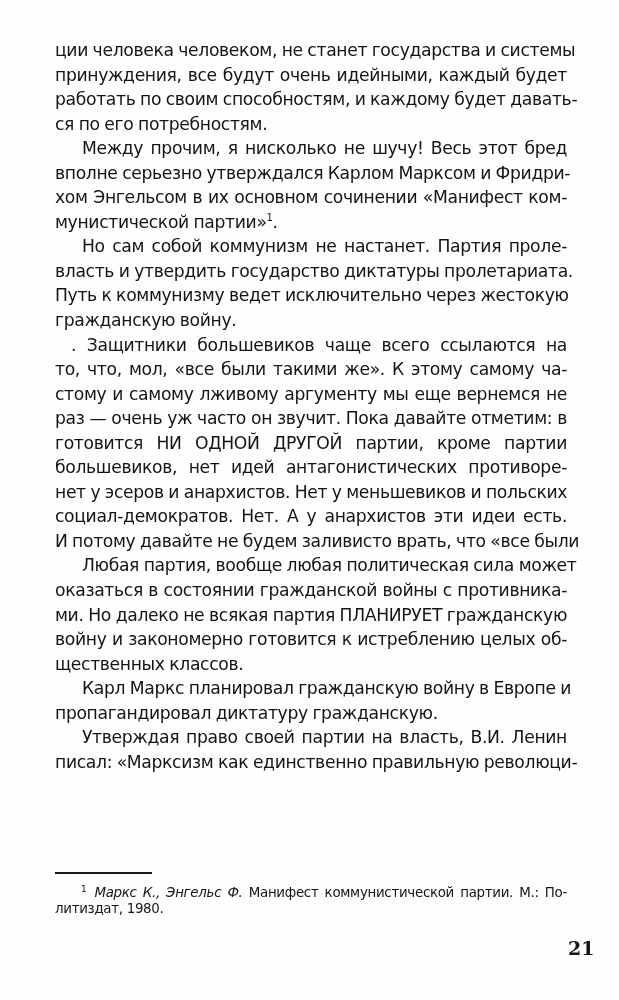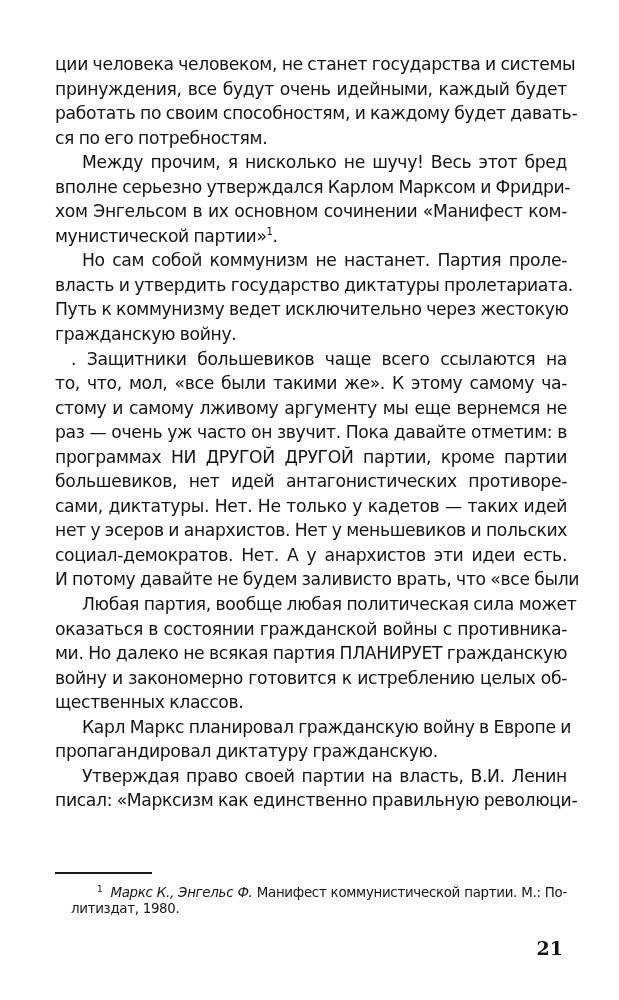--- a/index.html
+++ b/index.html
@@ -2,43 +2,43 @@
 <html><head>
 <meta charset="utf-8">
 <style>
   html, body { margin: 0; padding: 0; background: #ffffff; }
   body {
     width: 619px; height: 1000px; position: relative; overflow: hidden;
     font-family: "DejaVu Sans", "Liberation Sans", sans-serif;
     color: #141414;
   }
   .page { position: absolute; left: 0; top: 0; width: 619px; height: 1000px; background: #fefefe; }
-  .text-block { position: absolute; left: 55px; top: 38px; width: 512px; margin-top: 14px; }
+  .text-block { position: absolute; left: 55px; top: 38px; width: 512px; }
   .line {
     height: 24.55px; line-height: 24.55px; font-size: 17.2px;
     white-space: nowrap; text-align: justify; text-align-last: justify;
     letter-spacing: -0.35px; word-spacing: -0.5px;
   }
   .line.last { text-align-last: left; }
   .line.indent { padding-left: 27px; }
   .line .b { font-weight: bold; }
   .footnote-rule {
     position: absolute; left: 55px; top: 872px; width: 97px; height: 2px; background: #1a1a1a;
   }
   .footnote {
     position: absolute; left: 55px; top: 880px; width: 512px;
     font-size: 13.4px; line-height: 19px; letter-spacing: -0.3px;
   }
-  .footnote .fline { white-space: nowrap; text-align: justify; text-align-last: justify; height: 19px; margin-left: 16px; }
+  .footnote .fline { white-space: nowrap; text-align: justify; text-align-last: justify; height: 19px; }
   .footnote .fline.last { text-align-last: left; }
   .footnote .fline.indent { padding-left: 26px; }
   .footnote .mark { font-size: 9px; vertical-align: 5px; margin-right: 8px; }
   .footnote .auth { font-style: italic; }
   .page-number {
-    position: absolute; left: 536px; top: 937px; width: 27px; text-align: right;
+    position: absolute; left: 568px; top: 937px; width: 27px; text-align: left;
     font-family: "DejaVu Serif", "Liberation Serif", serif; font-size: 19px; font-weight: bold;
   }
   sup.fn { font-size: 10px; vertical-align: 7px; line-height: 0; }
 </style>
 </head>
 <body>
 
 <div class="page">
   <div class="text-block">
 
@@ -54,23 +54,22 @@
 
     <div class="line indent">Но сам собой коммунизм не настанет. Партия проле-</div>
     <div class="line">власть и утвердить государство диктатуры пролетариата.</div>
     <div class="line">Путь к коммунизму ведет исключительно через жестокую</div>
     <div class="line last">гражданскую войну.</div>
 
     <div class="line" style="padding-left:16px">. Защитники большевиков чаще всего ссылаются на</div>
     <div class="line">то, что, мол, «все были такими же». К этому самому ча-</div>
     <div class="line">стому и самому лживому аргументу мы еще вернемся не</div>
     <div class="line">раз — очень уж часто он звучит. Пока давайте отметим: в</div>
-    <div class="line">программах НИ ДРУГОЙ ДРУГОЙ партии, кроме партии</div>
+    <div class="line">готовится НИ ОДНОЙ ДРУГОЙ партии, кроме партии</div>
     <div class="line">большевиков, нет идей антагонистических противоре-</div>
-    <div class="line">сами, диктатуры. Нет. Не только у кадетов — таких идей</div>
     <div class="line">нет у эсеров и анархистов. Нет у меньшевиков и польских</div>
     <div class="line">социал-демократов. Нет. А у анархистов эти идеи есть.</div>
     <div class="line">И потому давайте не будем заливисто врать, что «все были</div>
 
     <div class="line indent">Любая партия, вообще любая политическая сила может</div>
     <div class="line">оказаться в состоянии гражданской войны с противника-</div>
     <div class="line">ми. Но далеко не всякая партия ПЛАНИРУЕТ гражданскую</div>
     <div class="line">войну и закономерно готовится к истреблению целых об-</div>
     <div class="line last">щественных классов.</div>
 

